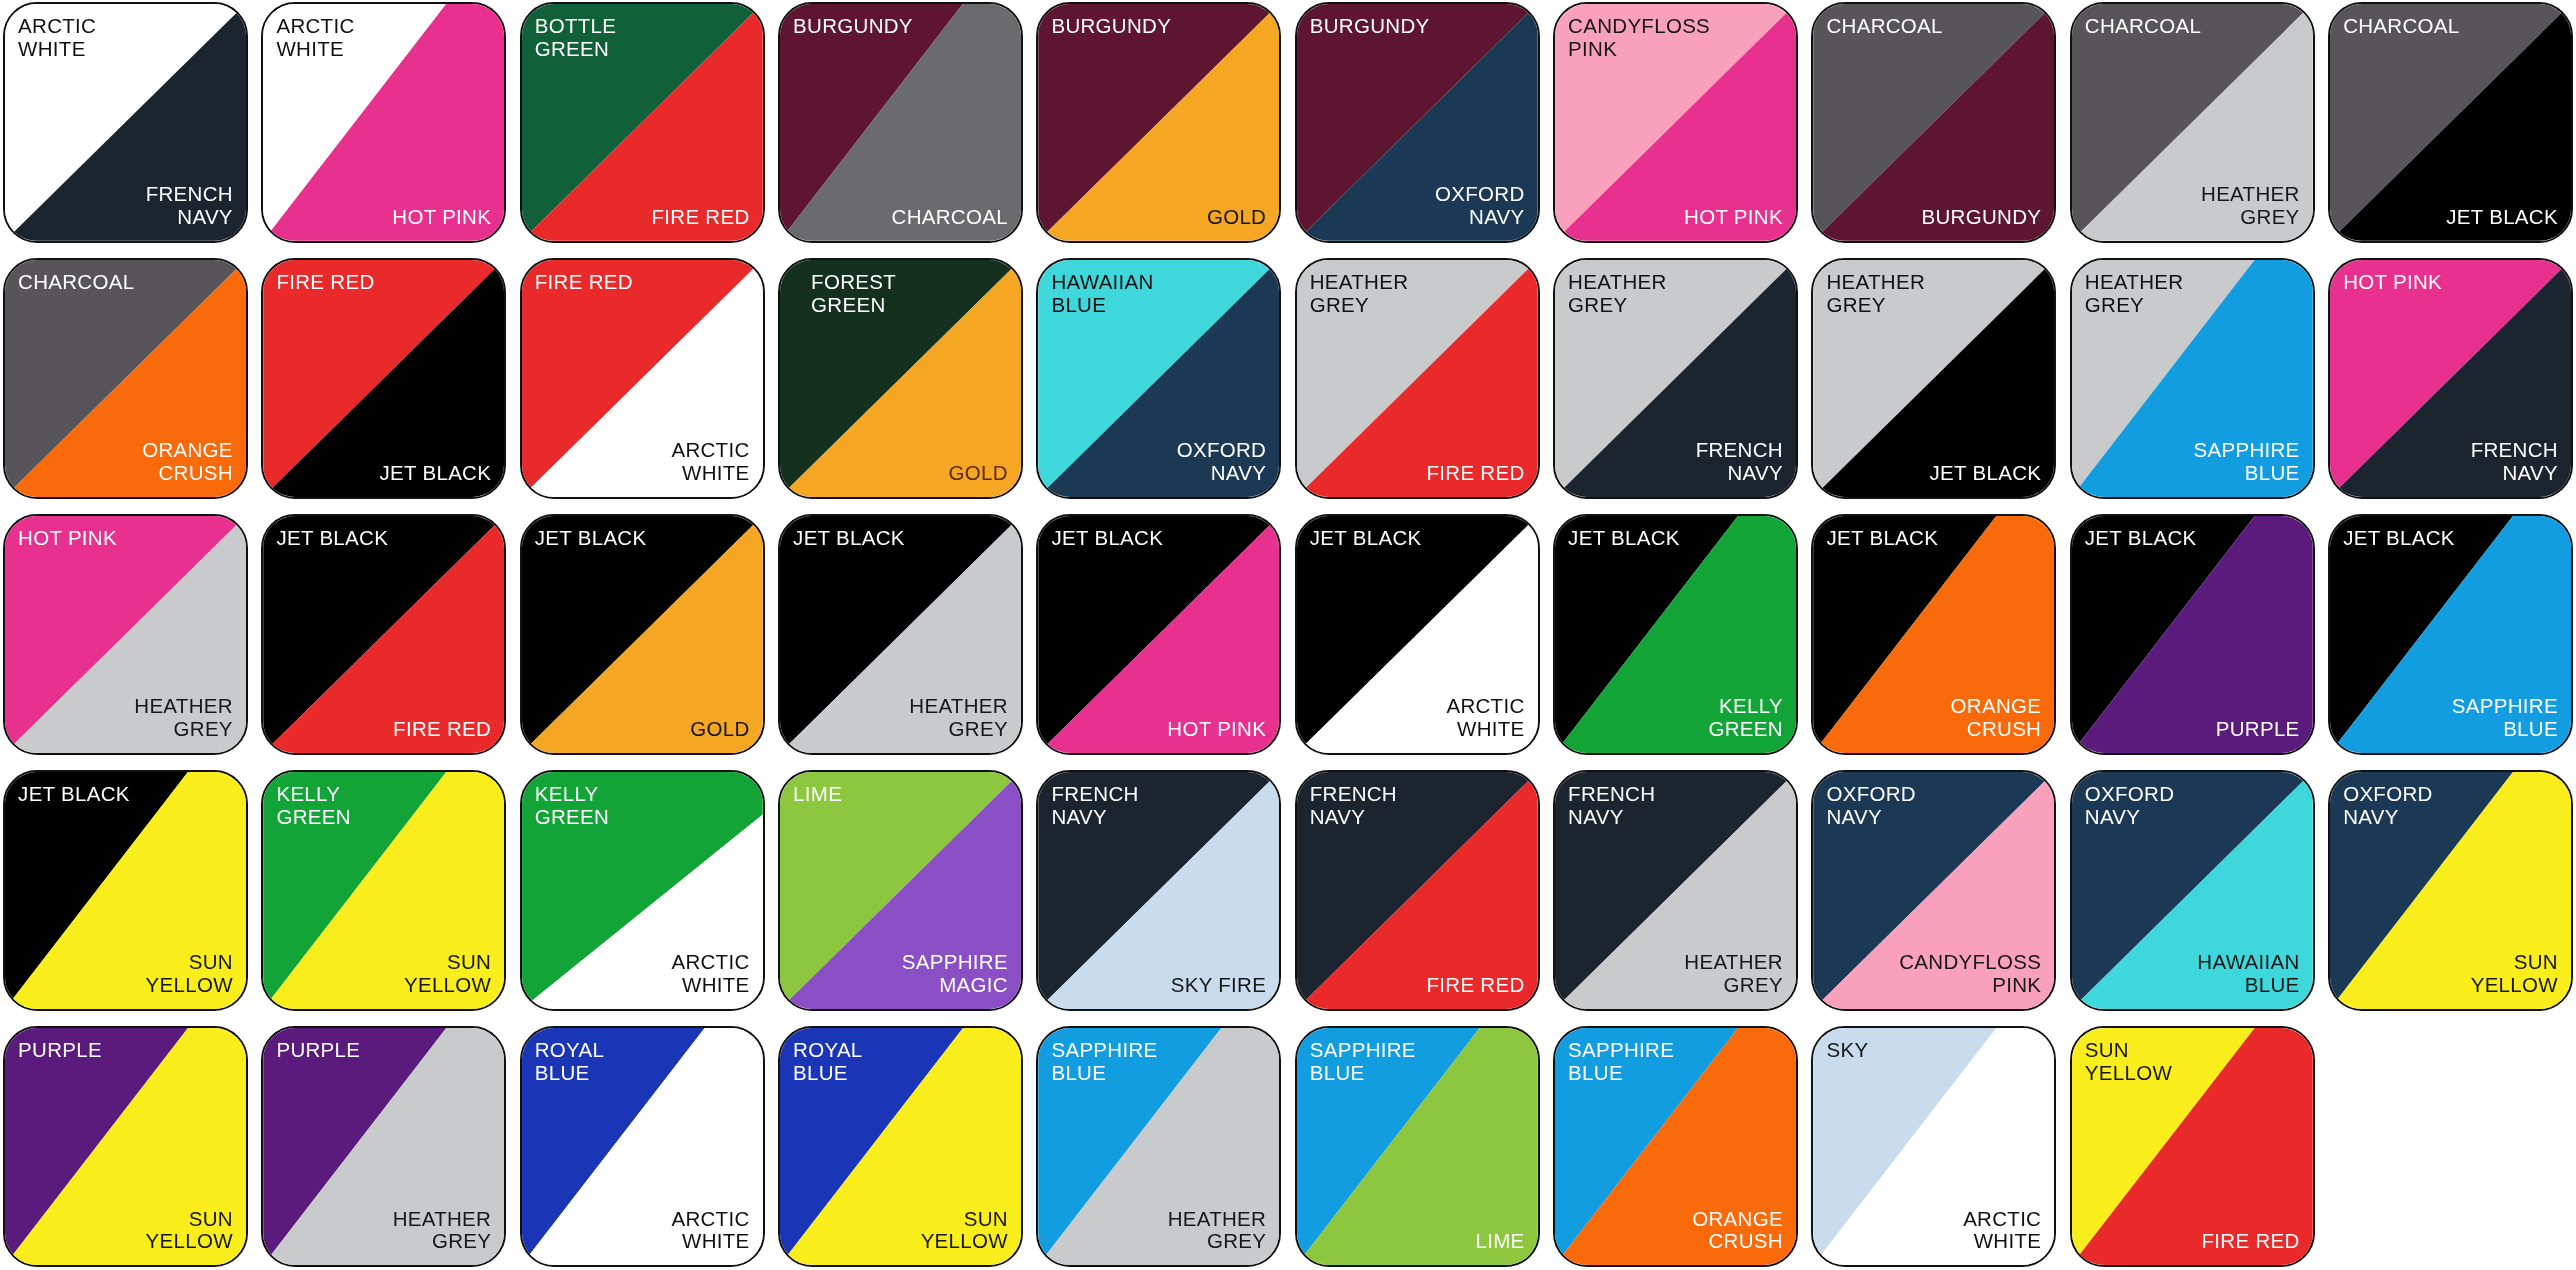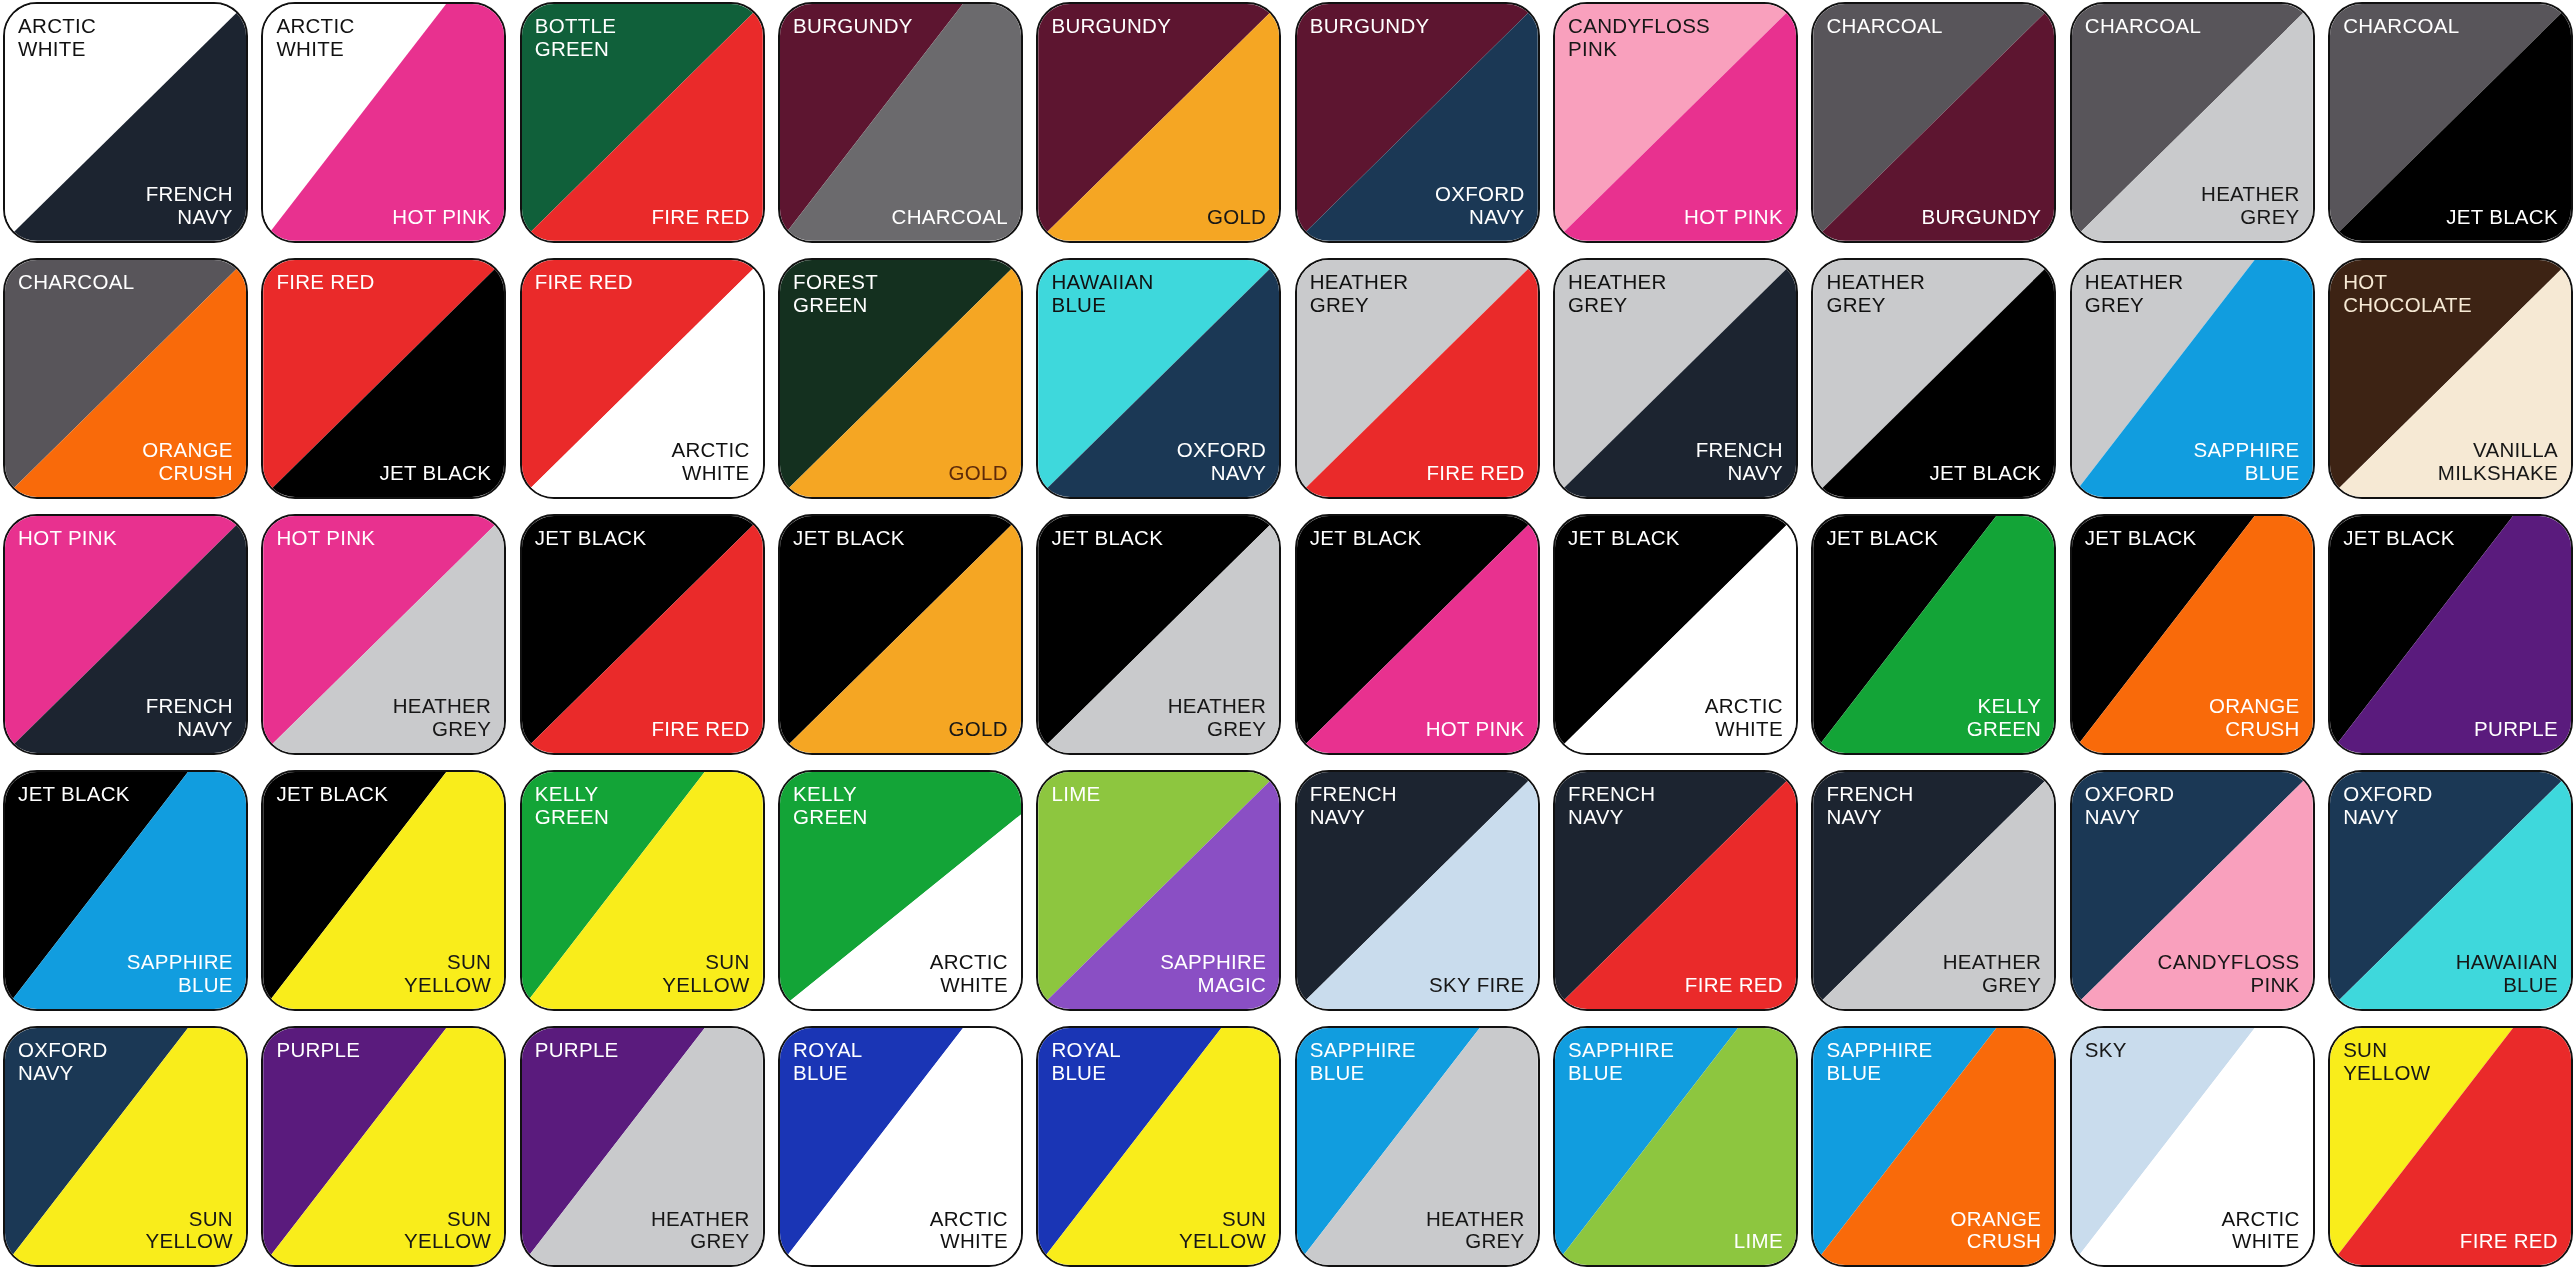--- a/index.html
+++ b/index.html
@@ -164,21 +164,21 @@
     <div class="swatch">
       <div class="half a" style="background: rgb(234, 42, 42);"></div>
       <div class="half b" style="background: rgb(255, 255, 255);"></div>
       <div class="lbl a" style="color: rgb(255, 255, 255);">FIRE RED</div>
       <div class="lbl b" style="color: rgb(17, 17, 17);">ARCTIC
 WHITE</div>
     </div>
     <div class="swatch">
       <div class="half a" style="background: rgb(20, 48, 31);"></div>
       <div class="half b" style="background: rgb(245, 166, 35);"></div>
-      <div class="lbl a" style="color: rgb(255, 255, 255);">FOREST
+      <div class="lbl a" style="color: rgb(255, 255, 255); margin-left: 18px;">FOREST
 GREEN</div>
       <div class="lbl b" style="color: rgb(93, 42, 10);">GOLD</div>
     </div>
     <div class="swatch">
       <div class="half a" style="background: rgb(62, 216, 220);"></div>
       <div class="half b" style="background: rgb(27, 56, 85);"></div>
       <div class="lbl a" style="color: rgb(17, 17, 17);">HAWAIIAN
 BLUE</div>
       <div class="lbl b" style="color: rgb(255, 255, 255);">OXFORD
 NAVY</div>
@@ -205,28 +205,20 @@
 GREY</div>
       <div class="lbl b" style="color: rgb(255, 255, 255);">JET BLACK</div>
     </div>
     <div class="swatch steep">
       <div class="half a heather" style="background: rgb(201, 202, 204);"></div>
       <div class="half b" style="background: rgb(17, 157, 223);"></div>
       <div class="lbl a" style="color: rgb(17, 17, 17);">HEATHER
 GREY</div>
       <div class="lbl b" style="color: rgb(255, 255, 255);">SAPPHIRE
 BLUE</div>
-    </div>
-    <div class="swatch">
-      <div class="half a" style="background: rgb(61, 35, 20);"></div>
-      <div class="half b" style="background: rgb(246, 233, 212);"></div>
-      <div class="lbl a" style="color: rgb(246, 233, 212);">HOT
-CHOCOLATE</div>
-      <div class="lbl b" style="color: rgb(23, 23, 23);">VANILLA
-MILKSHAKE</div>
     </div>
     <div class="swatch">
       <div class="half a" style="background: rgb(232, 49, 143);"></div>
       <div class="half b" style="background: rgb(28, 36, 48);"></div>
       <div class="lbl a" style="color: rgb(255, 255, 255);">HOT PINK</div>
       <div class="lbl b" style="color: rgb(255, 255, 255);">FRENCH
 NAVY</div>
     </div>
     <div class="swatch">
       <div class="half a" style="background: rgb(232, 49, 143);"></div>

